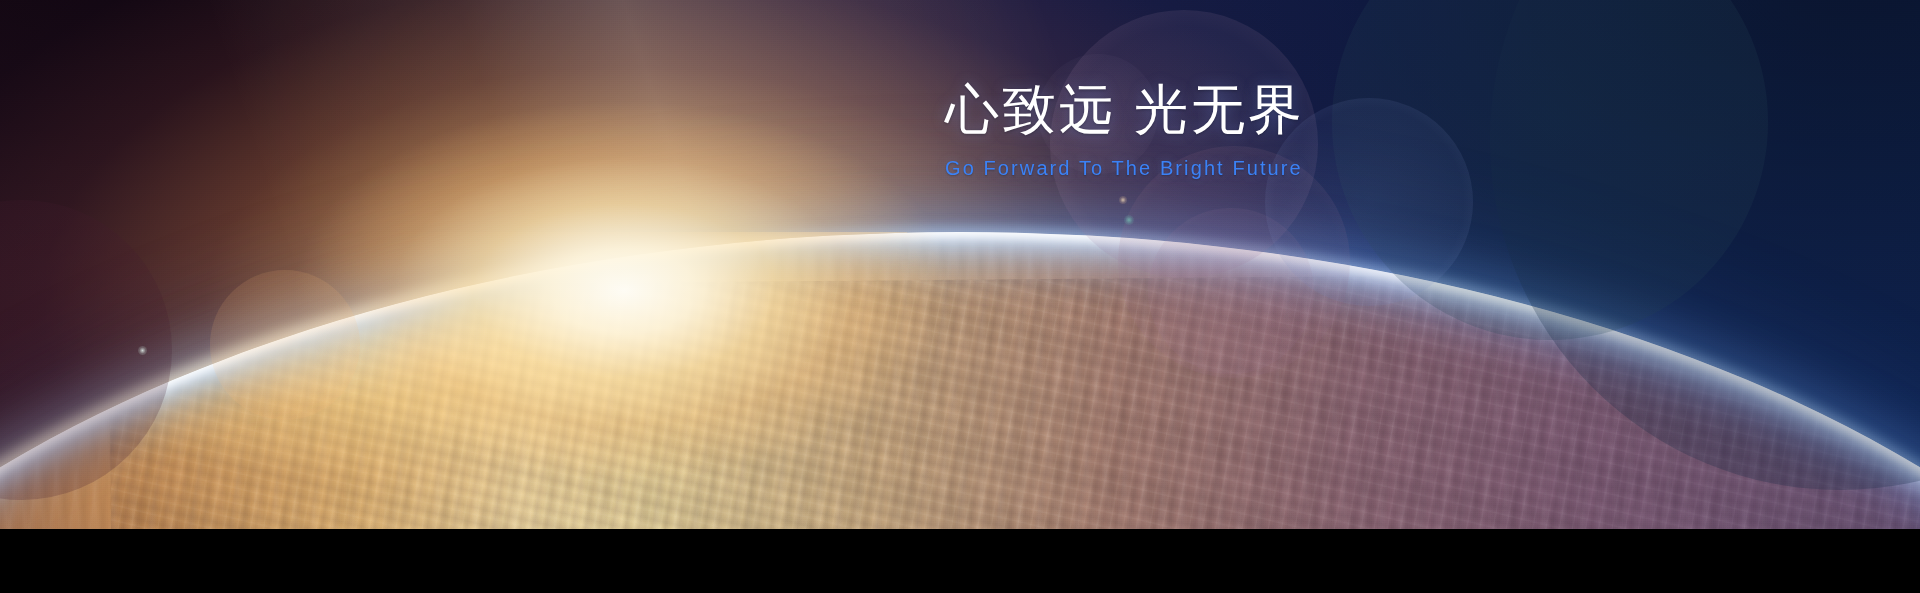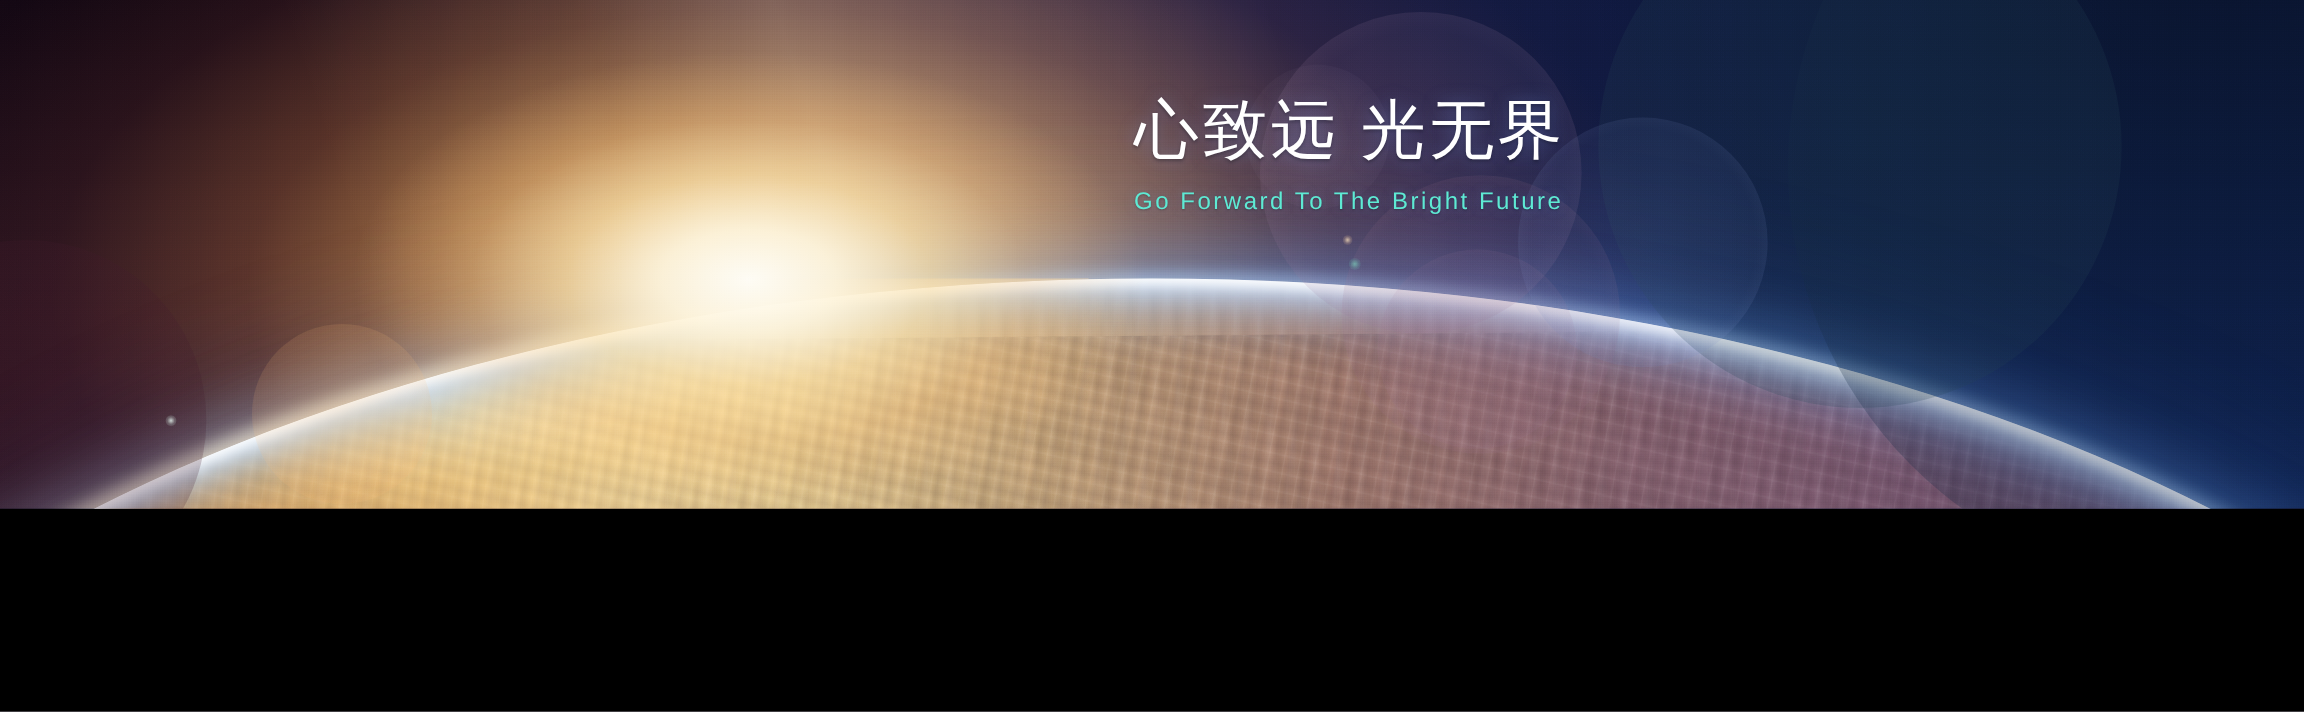--- a/index.html
+++ b/index.html
@@ -7,21 +7,21 @@
     padding: 0;
     background: #000;
   }
   body {
     font-family: "Liberation Sans", sans-serif;
   }
 
   .banner {
     position: relative;
     width: 1920px;
-    height: 424px;
+    height: 529px;
     overflow: hidden;
     background: #1a1026;
   }
 
   
   .layer { position: absolute; inset: 0; }
 
   .sky-base {
     background:
       linear-gradient(100deg,
@@ -286,21 +286,21 @@
     letter-spacing: 3px;
     white-space: nowrap;
     text-shadow: 0 0 14px rgba(120,150,230,0.40), 0 1px 3px rgba(0,0,0,0.32);
   }
   .subtitle {
     margin: 12px 0 0 0;
     font-family: "Liberation Sans", sans-serif;
     font-size: 20px;
     font-weight: 300;
     line-height: 1.52;
-    color: #5eead4;
+    color: #3b82f6;
     letter-spacing: 2.1px;
     white-space: nowrap;
     text-shadow: 0 0 10px rgba(110,140,220,0.34), 0 1px 2px rgba(0,0,0,0.28);
   }
   .subtitle-line { display: block; }
 </style>
 </head>
 <body>
 
 <div class="banner">

